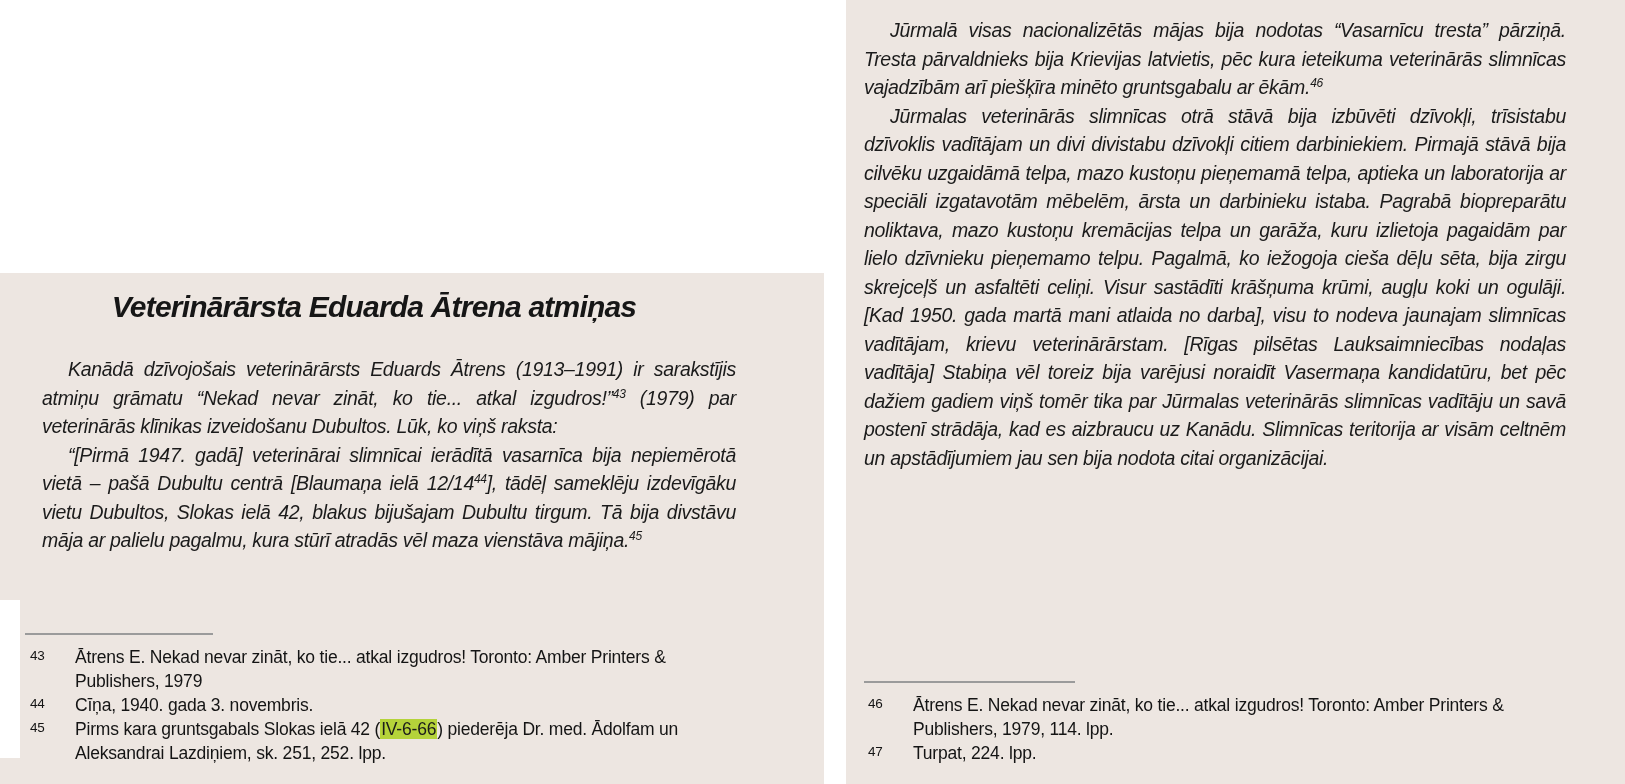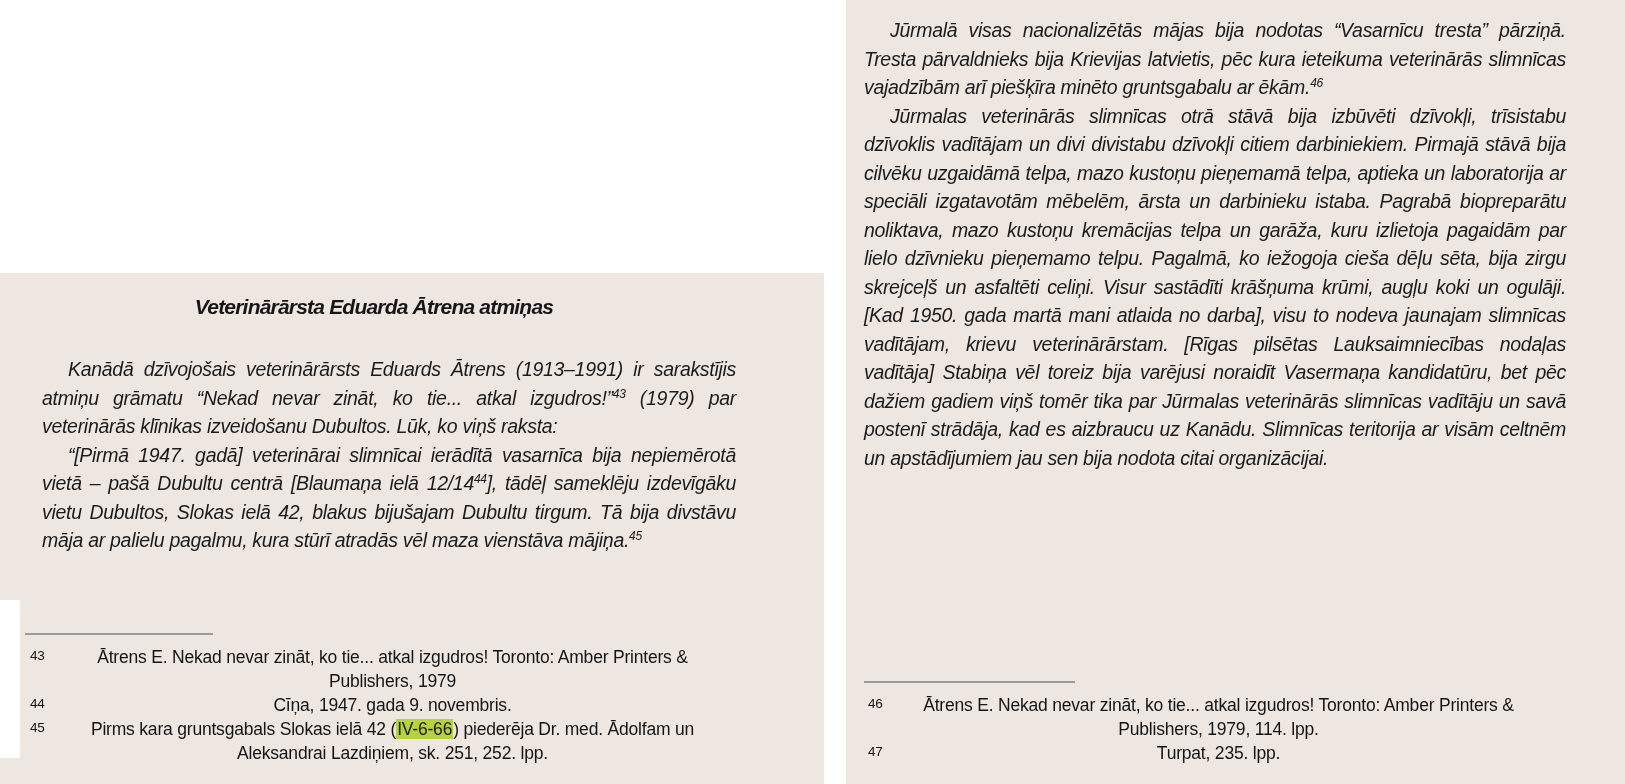--- a/index.html
+++ b/index.html
@@ -18,21 +18,21 @@
   .page.right{left:846px;width:788px;background:var(--paper);}
   .gutter{position:absolute;left:824px;top:0;width:13px;height:784px;background:#ffffff;}
 
   .quote-block{
     position:absolute;left:0;top:273px;width:824px;height:511px;background:var(--paper);
   }
   .white-notch{position:absolute;left:0;top:327px;width:20px;height:158px;background:#ffffff;}
 
   h1.title{
     margin:16px 118px 0 42px;text-align:center;
-    font-size:21px;line-height:36px;font-style:italic;font-weight:bold;
+    font-size:30px;line-height:36px;font-style:italic;font-weight:bold;
     letter-spacing:-0.8px;color:#161616;
   }
   .body-text{font-style:italic;}
   .page.left .body-text{margin:30px 88px 0 42px;}
   .page.right .body-text{margin:0 68px 0 18px;padding-top:16px;}
   .body-text p{
     margin:0;text-indent:26px;text-align:justify;
     font-size:19.5px;line-height:28.5px;letter-spacing:-0.3px;color:var(--ink);
   }
   .body-text sup, .fn-text sup{
@@ -43,21 +43,21 @@
   .footnotes{position:absolute;left:0;font-style:normal;}
   .page.left .footnotes{top:633px;width:824px;}
   .page.right .footnotes{top:681px;width:788px;}
   .fn-rule{height:2px;background:var(--rule);margin-bottom:10px;}
   .page.left .fn-rule{margin-left:25px;width:188px;}
   .page.right .fn-rule{margin-left:18px;width:211px;}
   .fn-row{display:flex;font-size:17.5px;line-height:24px;letter-spacing:-0.2px;color:#141414;}
   .page.left .fn-row{padding-left:30px;padding-right:114px;}
   .page.right .fn-row{padding-left:22px;padding-right:110px;}
   .fn-num{flex:0 0 45px;font-size:13.5px;position:relative;top:-1px;}
-  .fn-text{flex:1;text-align:center;}
+  .fn-text{flex:1;text-align:left;}
 </style>
 </head>
 <body>
 
 <div class="canvas">
 
   <section class="page left">
     <div class="quote-block">
       <h1 class="title">Veterinārārsta Eduarda Ātrena atmiņas</h1>
       <div class="body-text">
@@ -68,21 +68,21 @@
     <div class="white-notch" style="top:600px;"></div>
     <div class="footnotes">
       <div class="fn-rule"></div>
       <div>
           <div class="fn-row">
             <span class="fn-num">43</span>
             <div class="fn-text">Ātrens E. Nekad nevar zināt, ko tie... atkal izgudros! Toronto: Amber Printers &amp; Publishers, 1979</div>
           </div>
           <div class="fn-row">
             <span class="fn-num">44</span>
-            <div class="fn-text">Cīņa, 1947. gada 9. novembris.</div>
+            <div class="fn-text">Cīņa, 1940. gada 3. novembris.</div>
           </div>
           <div class="fn-row">
             <span class="fn-num">45</span>
             <div class="fn-text">Pirms kara gruntsgabals Slokas ielā 42 (<mark class="hl">IV-6-66</mark>) piederēja Dr. med. Ādolfam un Aleksandrai Lazdiņiem, sk. 251, 252. lpp.</div>
           </div>
         </div>
     </div>
   </section>
 
   <div class="gutter"></div>
@@ -94,19 +94,19 @@
       </div>
     <div class="footnotes">
       <div class="fn-rule"></div>
       <div>
           <div class="fn-row">
             <span class="fn-num">46</span>
             <div class="fn-text">Ātrens E. Nekad nevar zināt, ko tie... atkal izgudros! Toronto: Amber Printers &amp; Publishers, 1979, 114. lpp.</div>
           </div>
           <div class="fn-row">
             <span class="fn-num">47</span>
-            <div class="fn-text">Turpat, 235. lpp.</div>
+            <div class="fn-text">Turpat, 224. lpp.</div>
           </div>
         </div>
     </div>
   </section>
 
 </div>
 
 </body></html>

